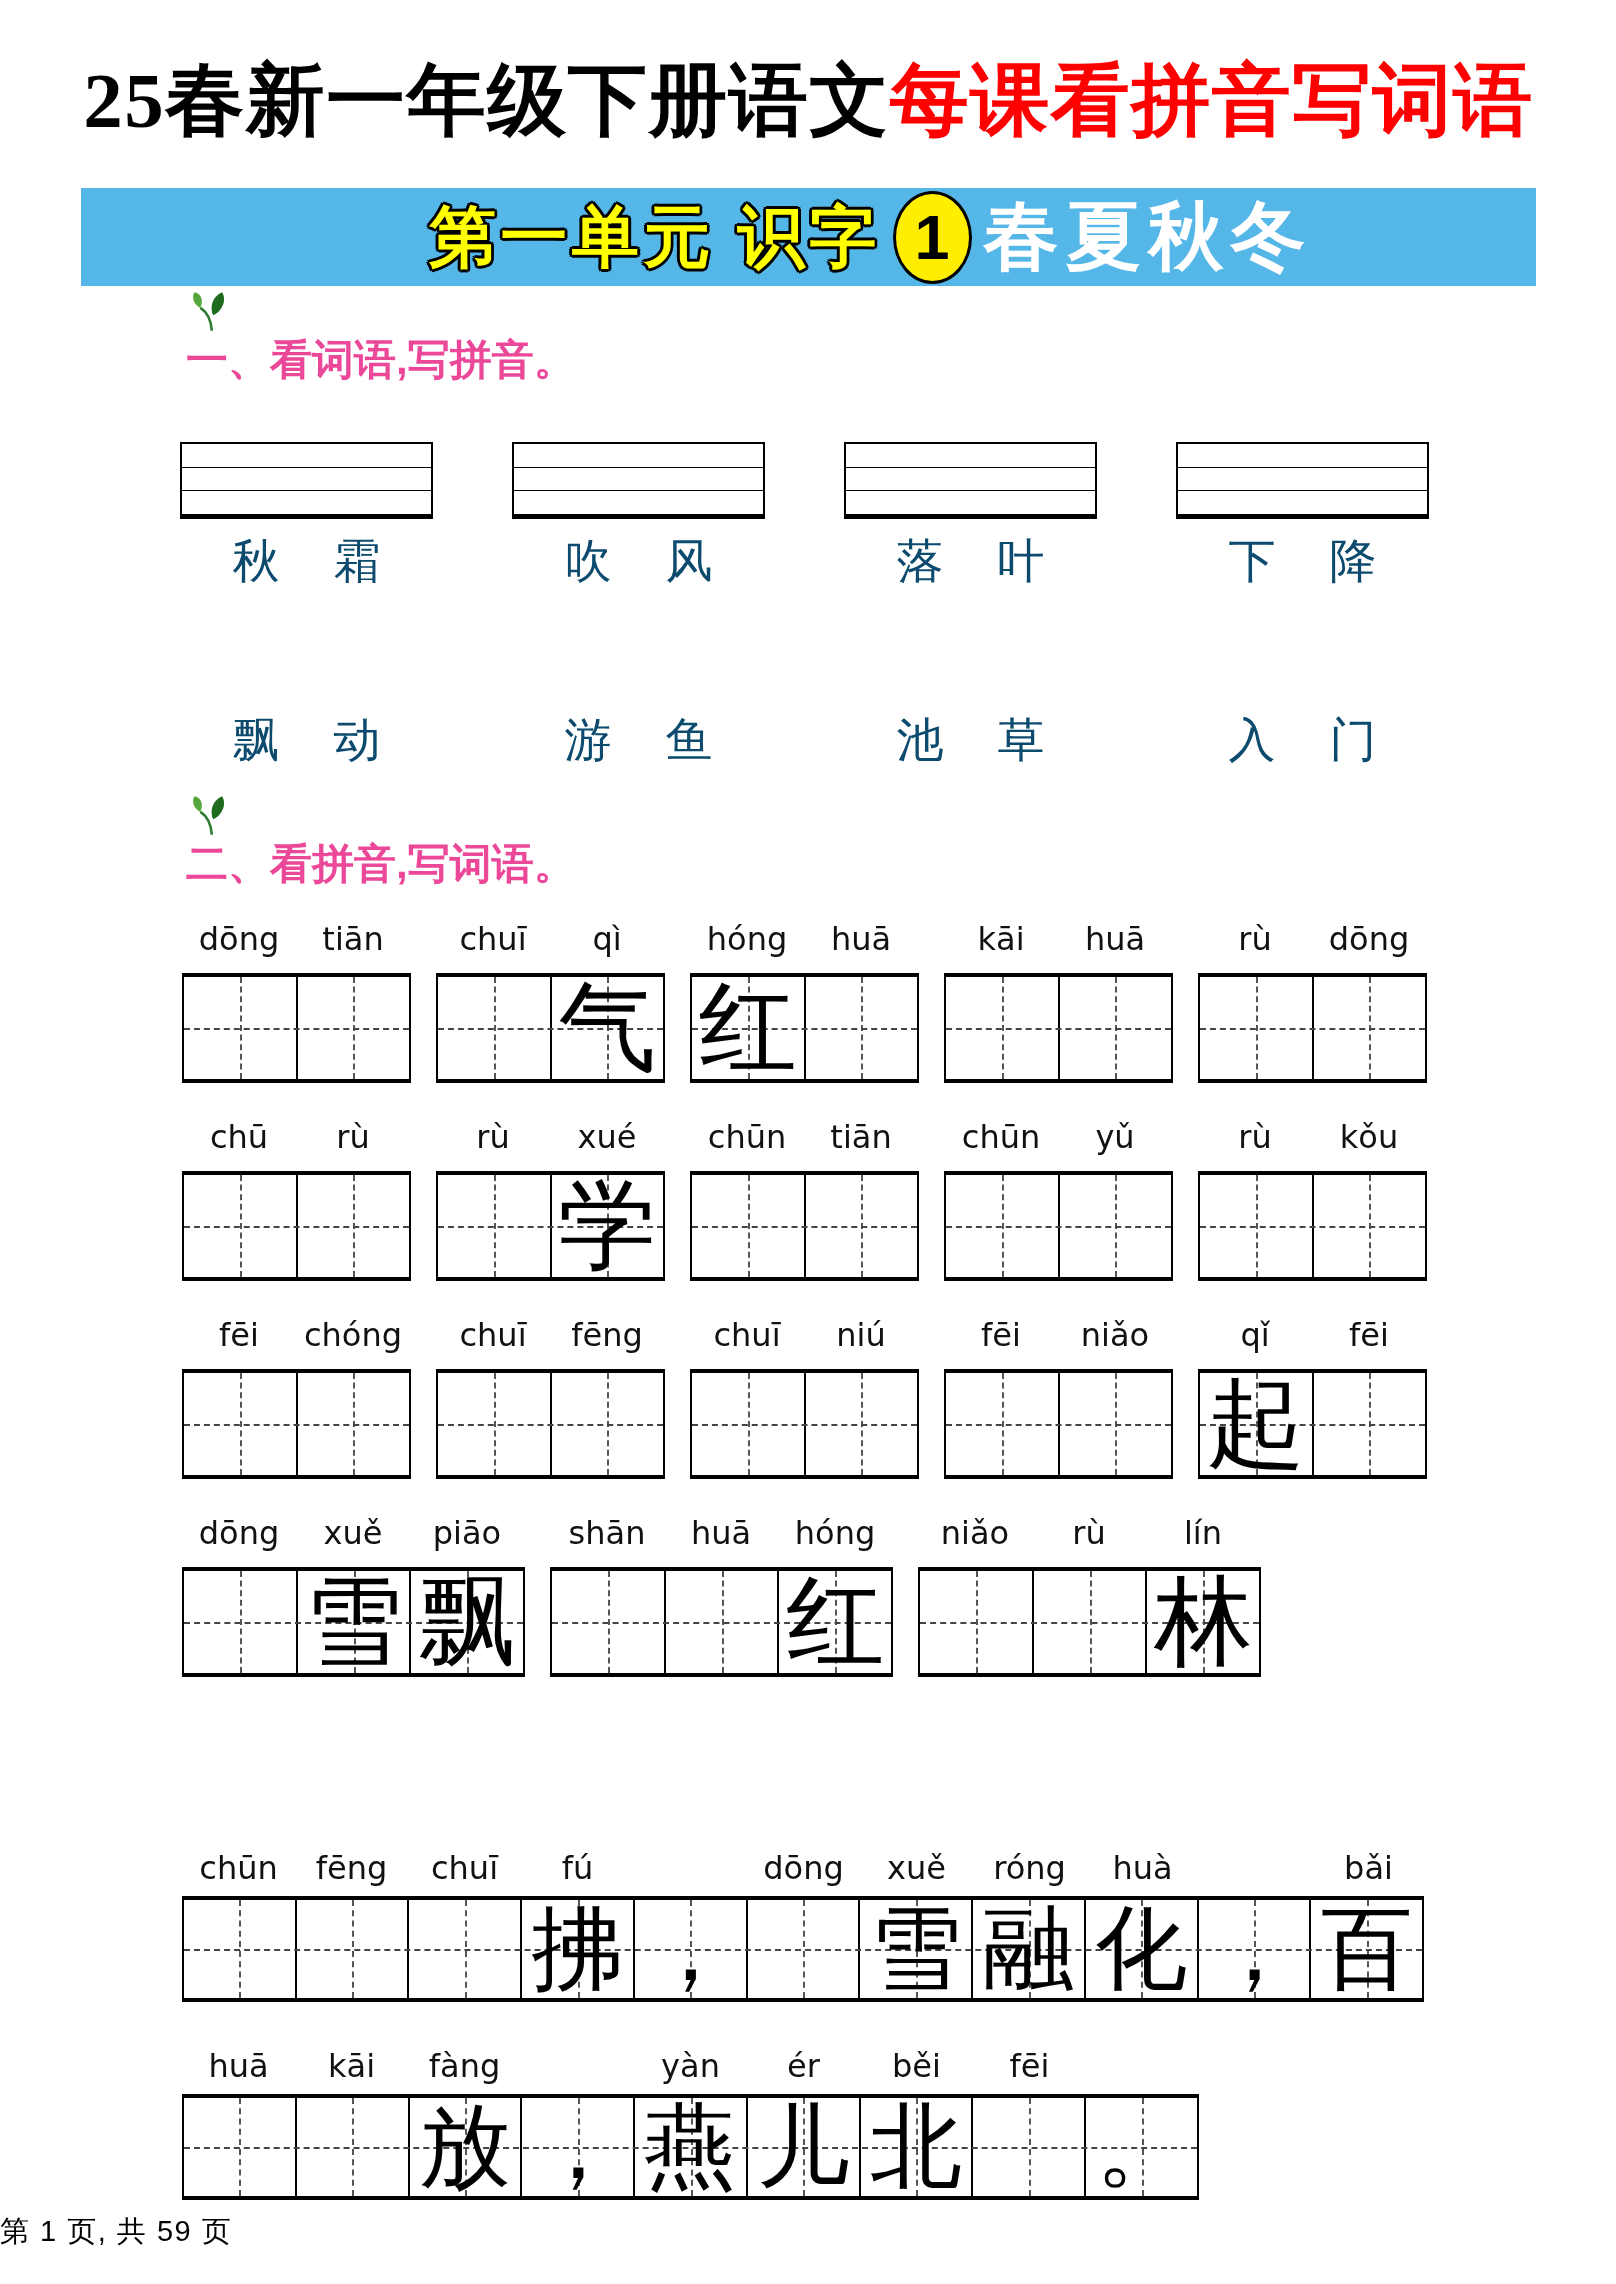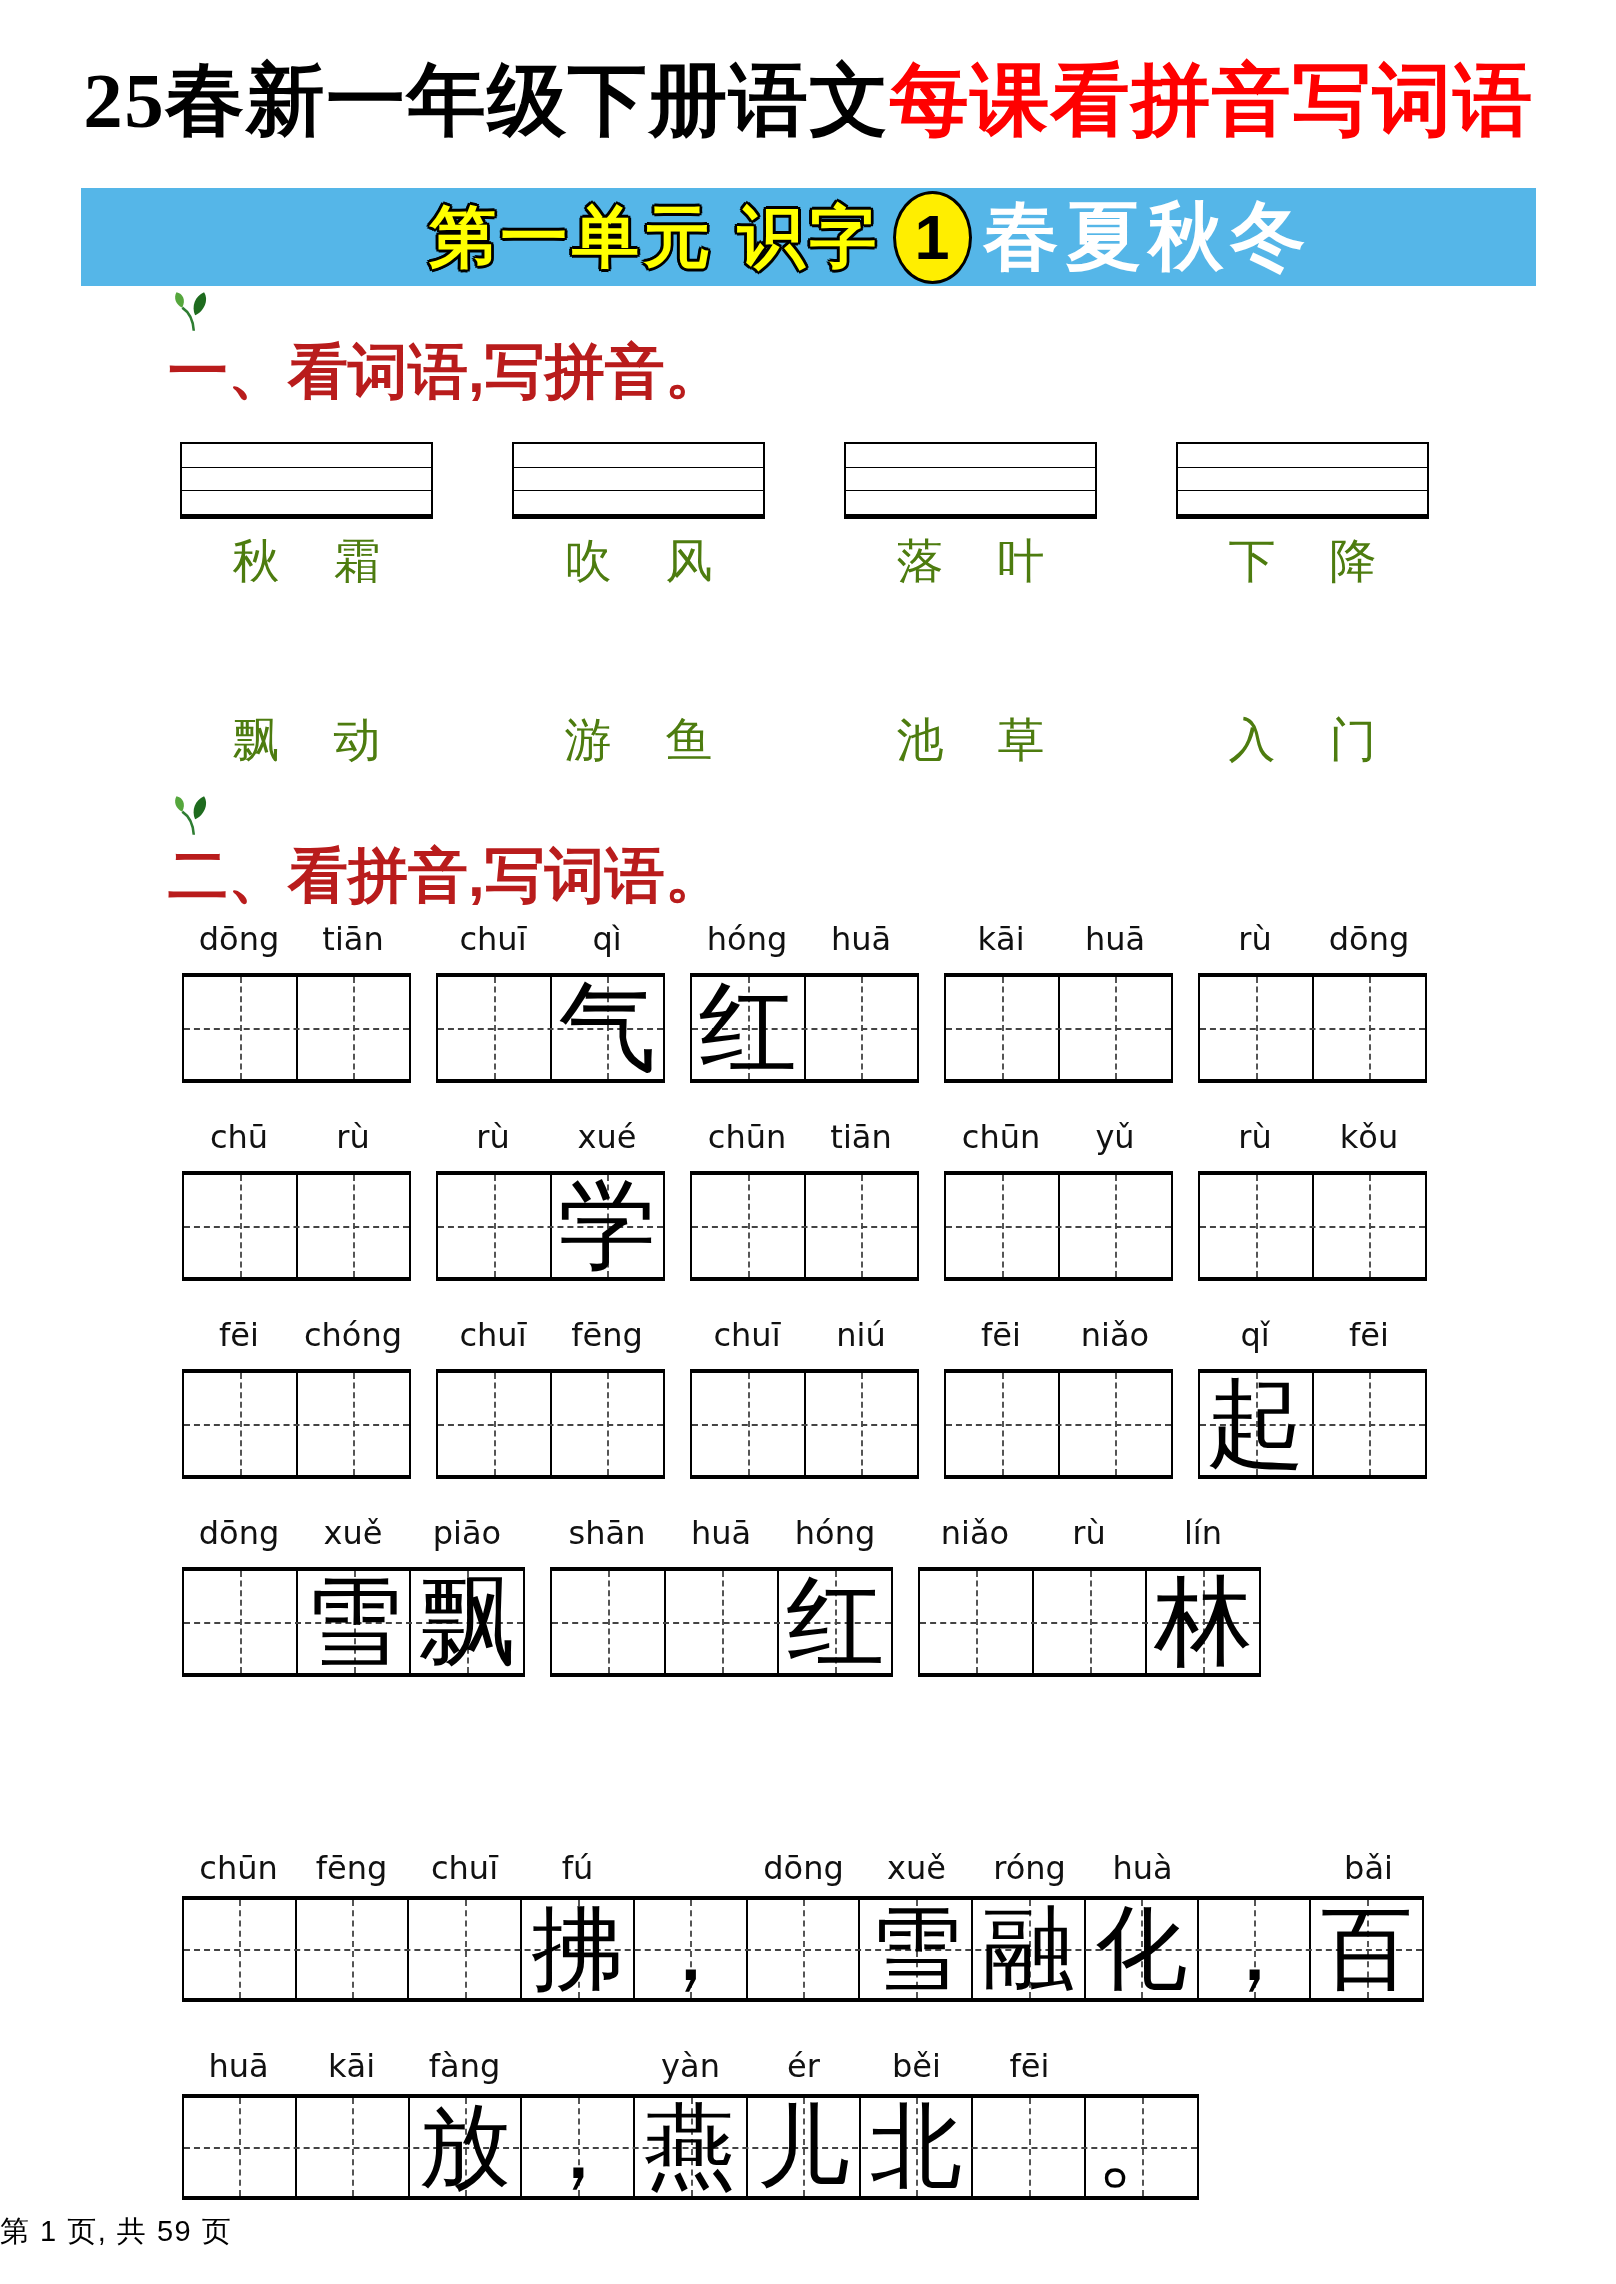--- a/index.html
+++ b/index.html
@@ -15,35 +15,35 @@
   .banner{position:absolute;left:81px;top:188px;width:1455px;height:98px;background:#55b6e8;
           display:flex;align-items:center;justify-content:center;gap:12px;box-sizing:border-box;padding-left:125px;}
   .b-unit{font-size:67px;font-weight:bold;color:#ffff00;letter-spacing:4.4px;white-space:nowrap;
           text-shadow:2.2px 2.2px 0 #000,-2.2px -2.2px 0 #000,2.2px -2.2px 0 #000,-2.2px 2.2px 0 #000,2.9px 0 0 #000,-2.9px 0 0 #000,0 2.9px 0 #000,0 -2.9px 0 #000;}
   .b-circle{width:73px;height:87px;background:#ffee00;border:3.7px solid #000;border-radius:50%;
             display:flex;align-items:center;justify-content:center;flex:0 0 auto;}
   .b-num{font-size:63px;font-weight:900;color:#000;}
   .b-lesson{font-size:75px;font-weight:bold;color:#ffffff;letter-spacing:7.3px;white-space:nowrap;}
 
   
-  .sec-head{position:absolute;left:168px;font-size:60px;font-weight:bold;color:#b91c1c;white-space:nowrap;}
+  .sec-head{position:absolute;left:186px;font-size:42px;font-weight:bold;color:#ec4899;white-space:nowrap;}
   .sec-head .leaf{position:absolute;top:-41px;left:4.4px;}
 
   
   .box-row,.word-row,.py-row,.tzg-row,.strip-row{position:absolute;left:180px;display:flex;}
   .box-row{gap:79px;}
   .word-row{gap:79px;}
   .pygrid{width:253px;height:77px;box-sizing:border-box;background:#fff;position:relative;
           border:2.2px solid #000;border-top-width:2.9px;border-bottom-width:5.1px;}
   .pygrid .ln{position:absolute;left:0;right:0;height:0;border-top:1.5px solid #000;}
   .pygrid .l1{top:33%;} .pygrid .l2{top:66%;}
   .py-ans{position:absolute;left:45%;top:0.7px;font-family:"DejaVu Sans",sans-serif;font-size:48px;
           color:#000;letter-spacing:0.7px;line-height:1;}
   .word-label{width:253px;text-align:center;font-size:47px;font-family:"Liberation Serif",serif;
-              color:#4d7c0f;white-space:nowrap;}
+              color:#0c4a6e;white-space:nowrap;}
   .word-label span{letter-spacing:1.15em;margin-right:-1.15em;}
 
   
   .py-row{left:182px;gap:25px;}
   .py-group{display:flex;}
   .py-syll{display:inline-block;width:114px;text-align:center;font-family:"DejaVu Sans",sans-serif;
            font-size:32px;color:#111;line-height:43px;white-space:nowrap;}
   .py-syll.s3{width:113px;}
   .tzg-row{left:182px;gap:25px;height:110px;}
   .strip-row{left:182px;height:106px;}

